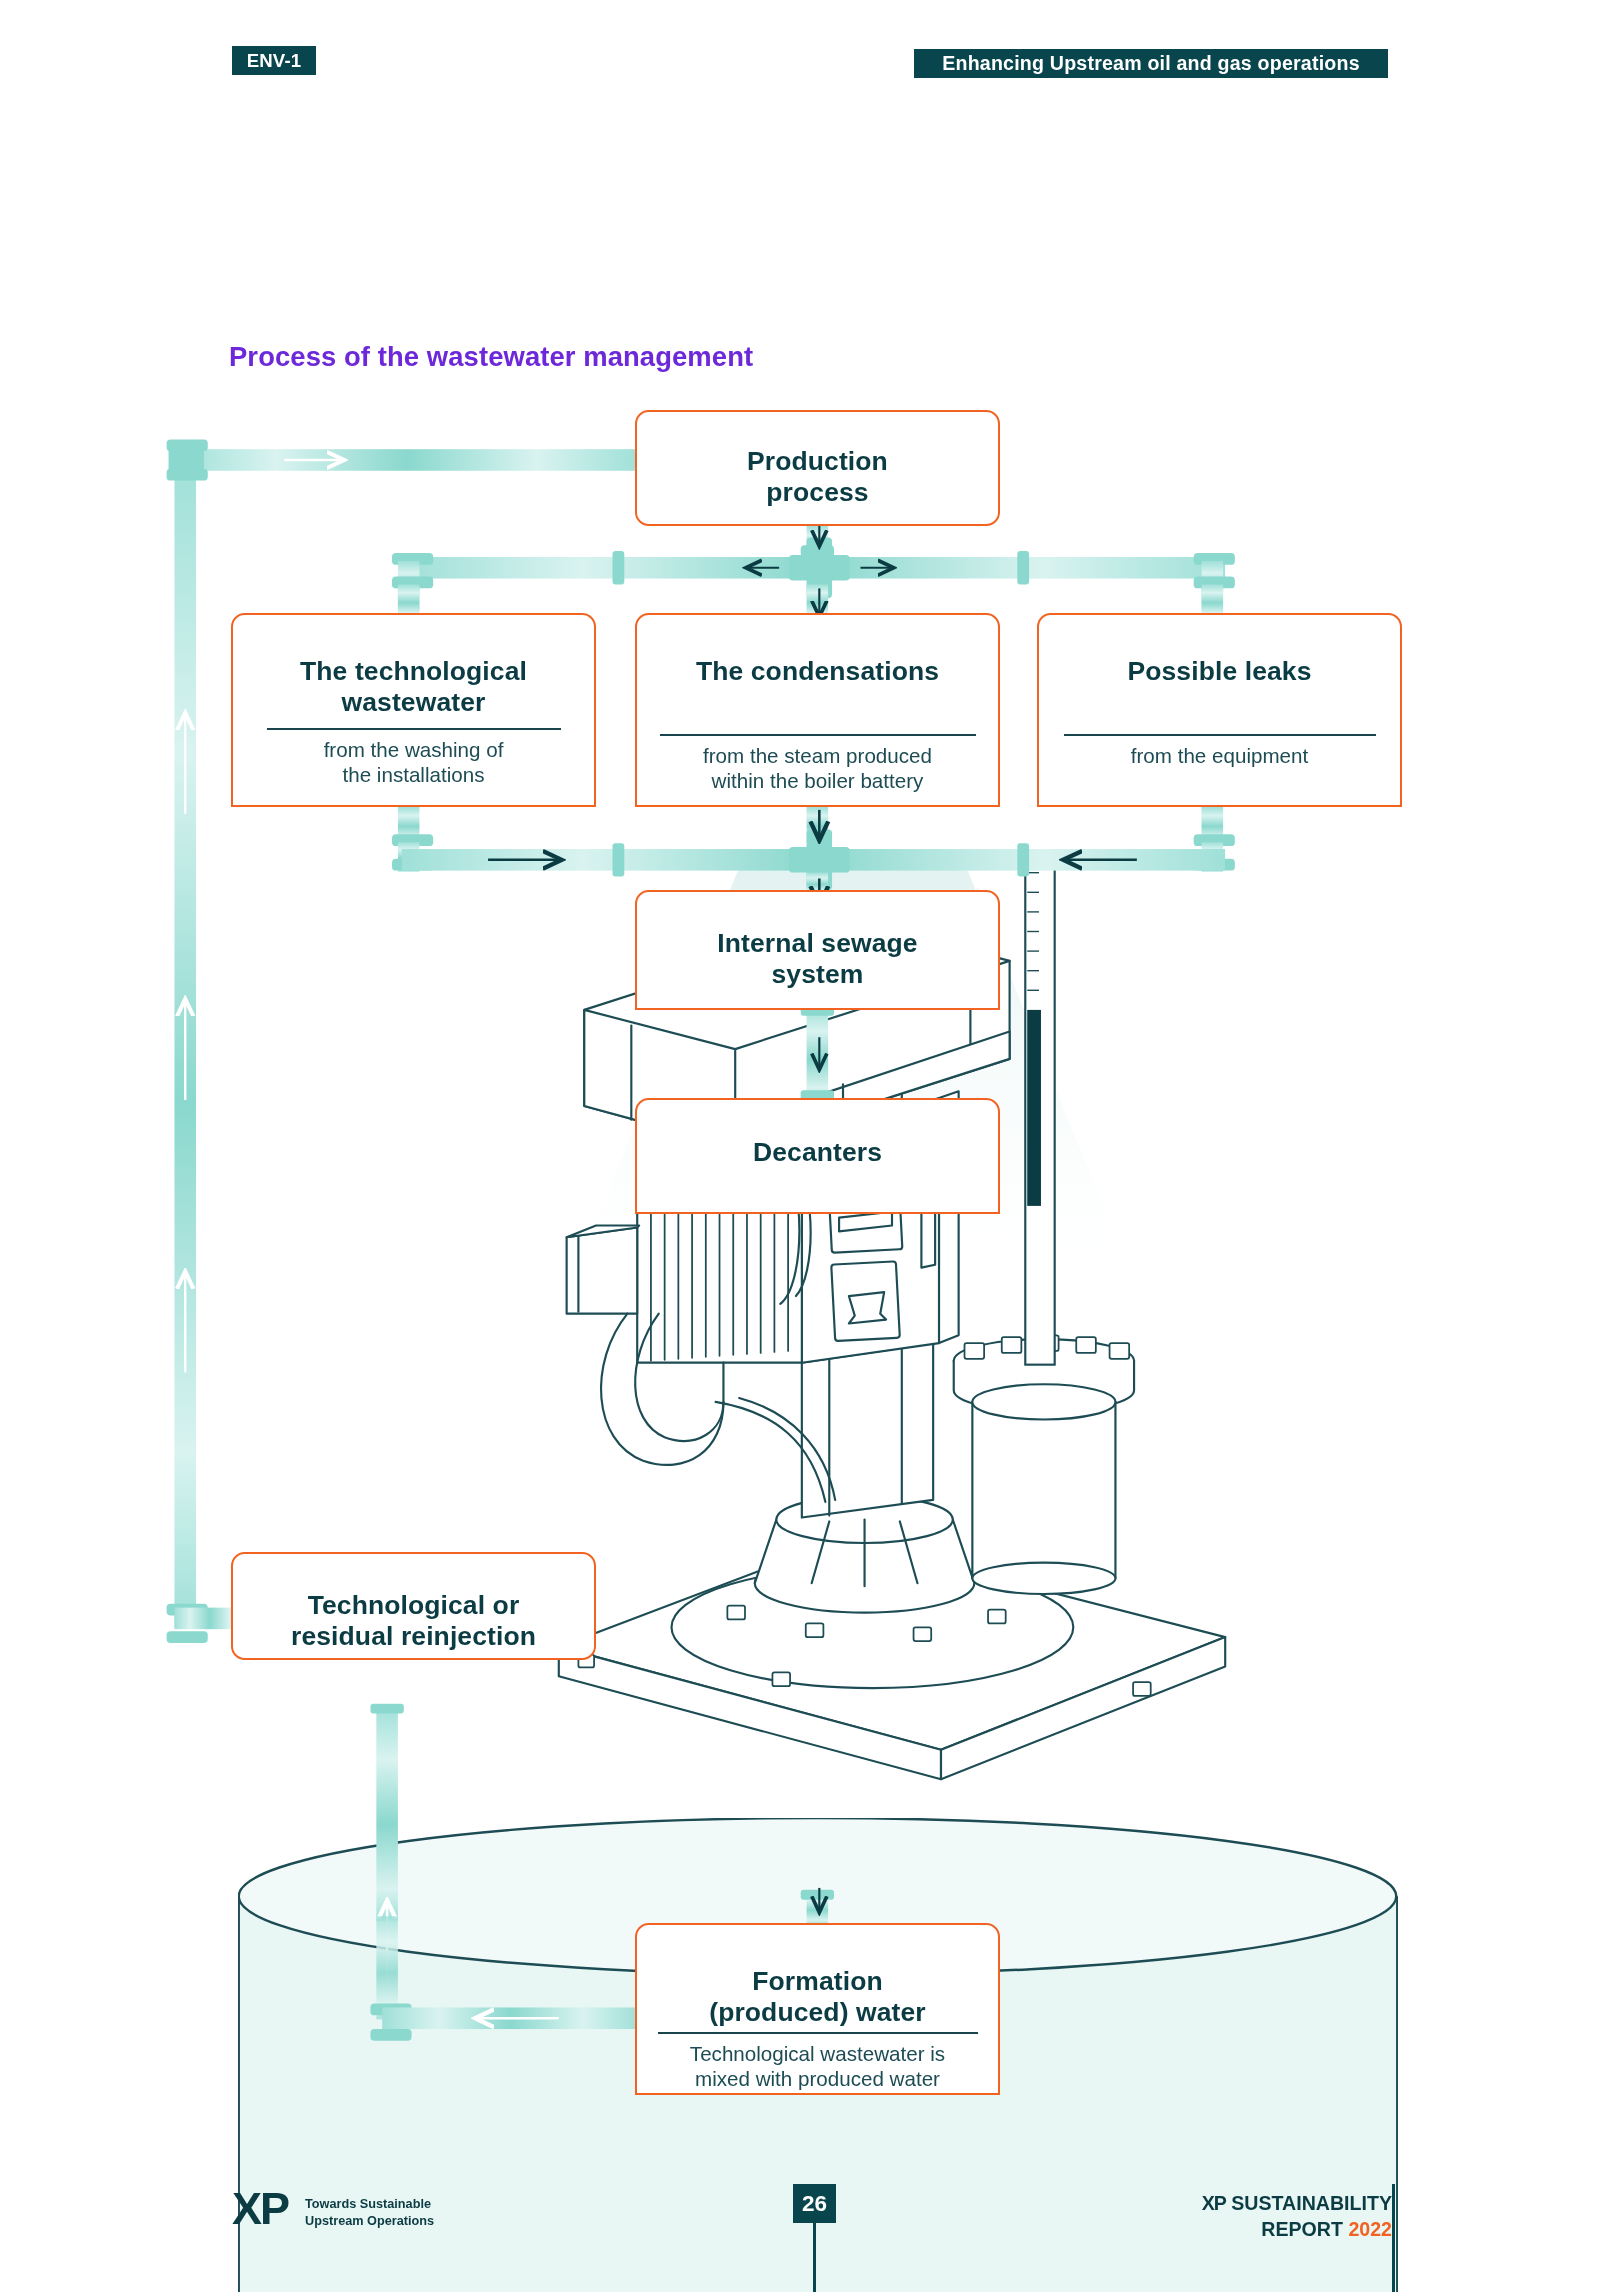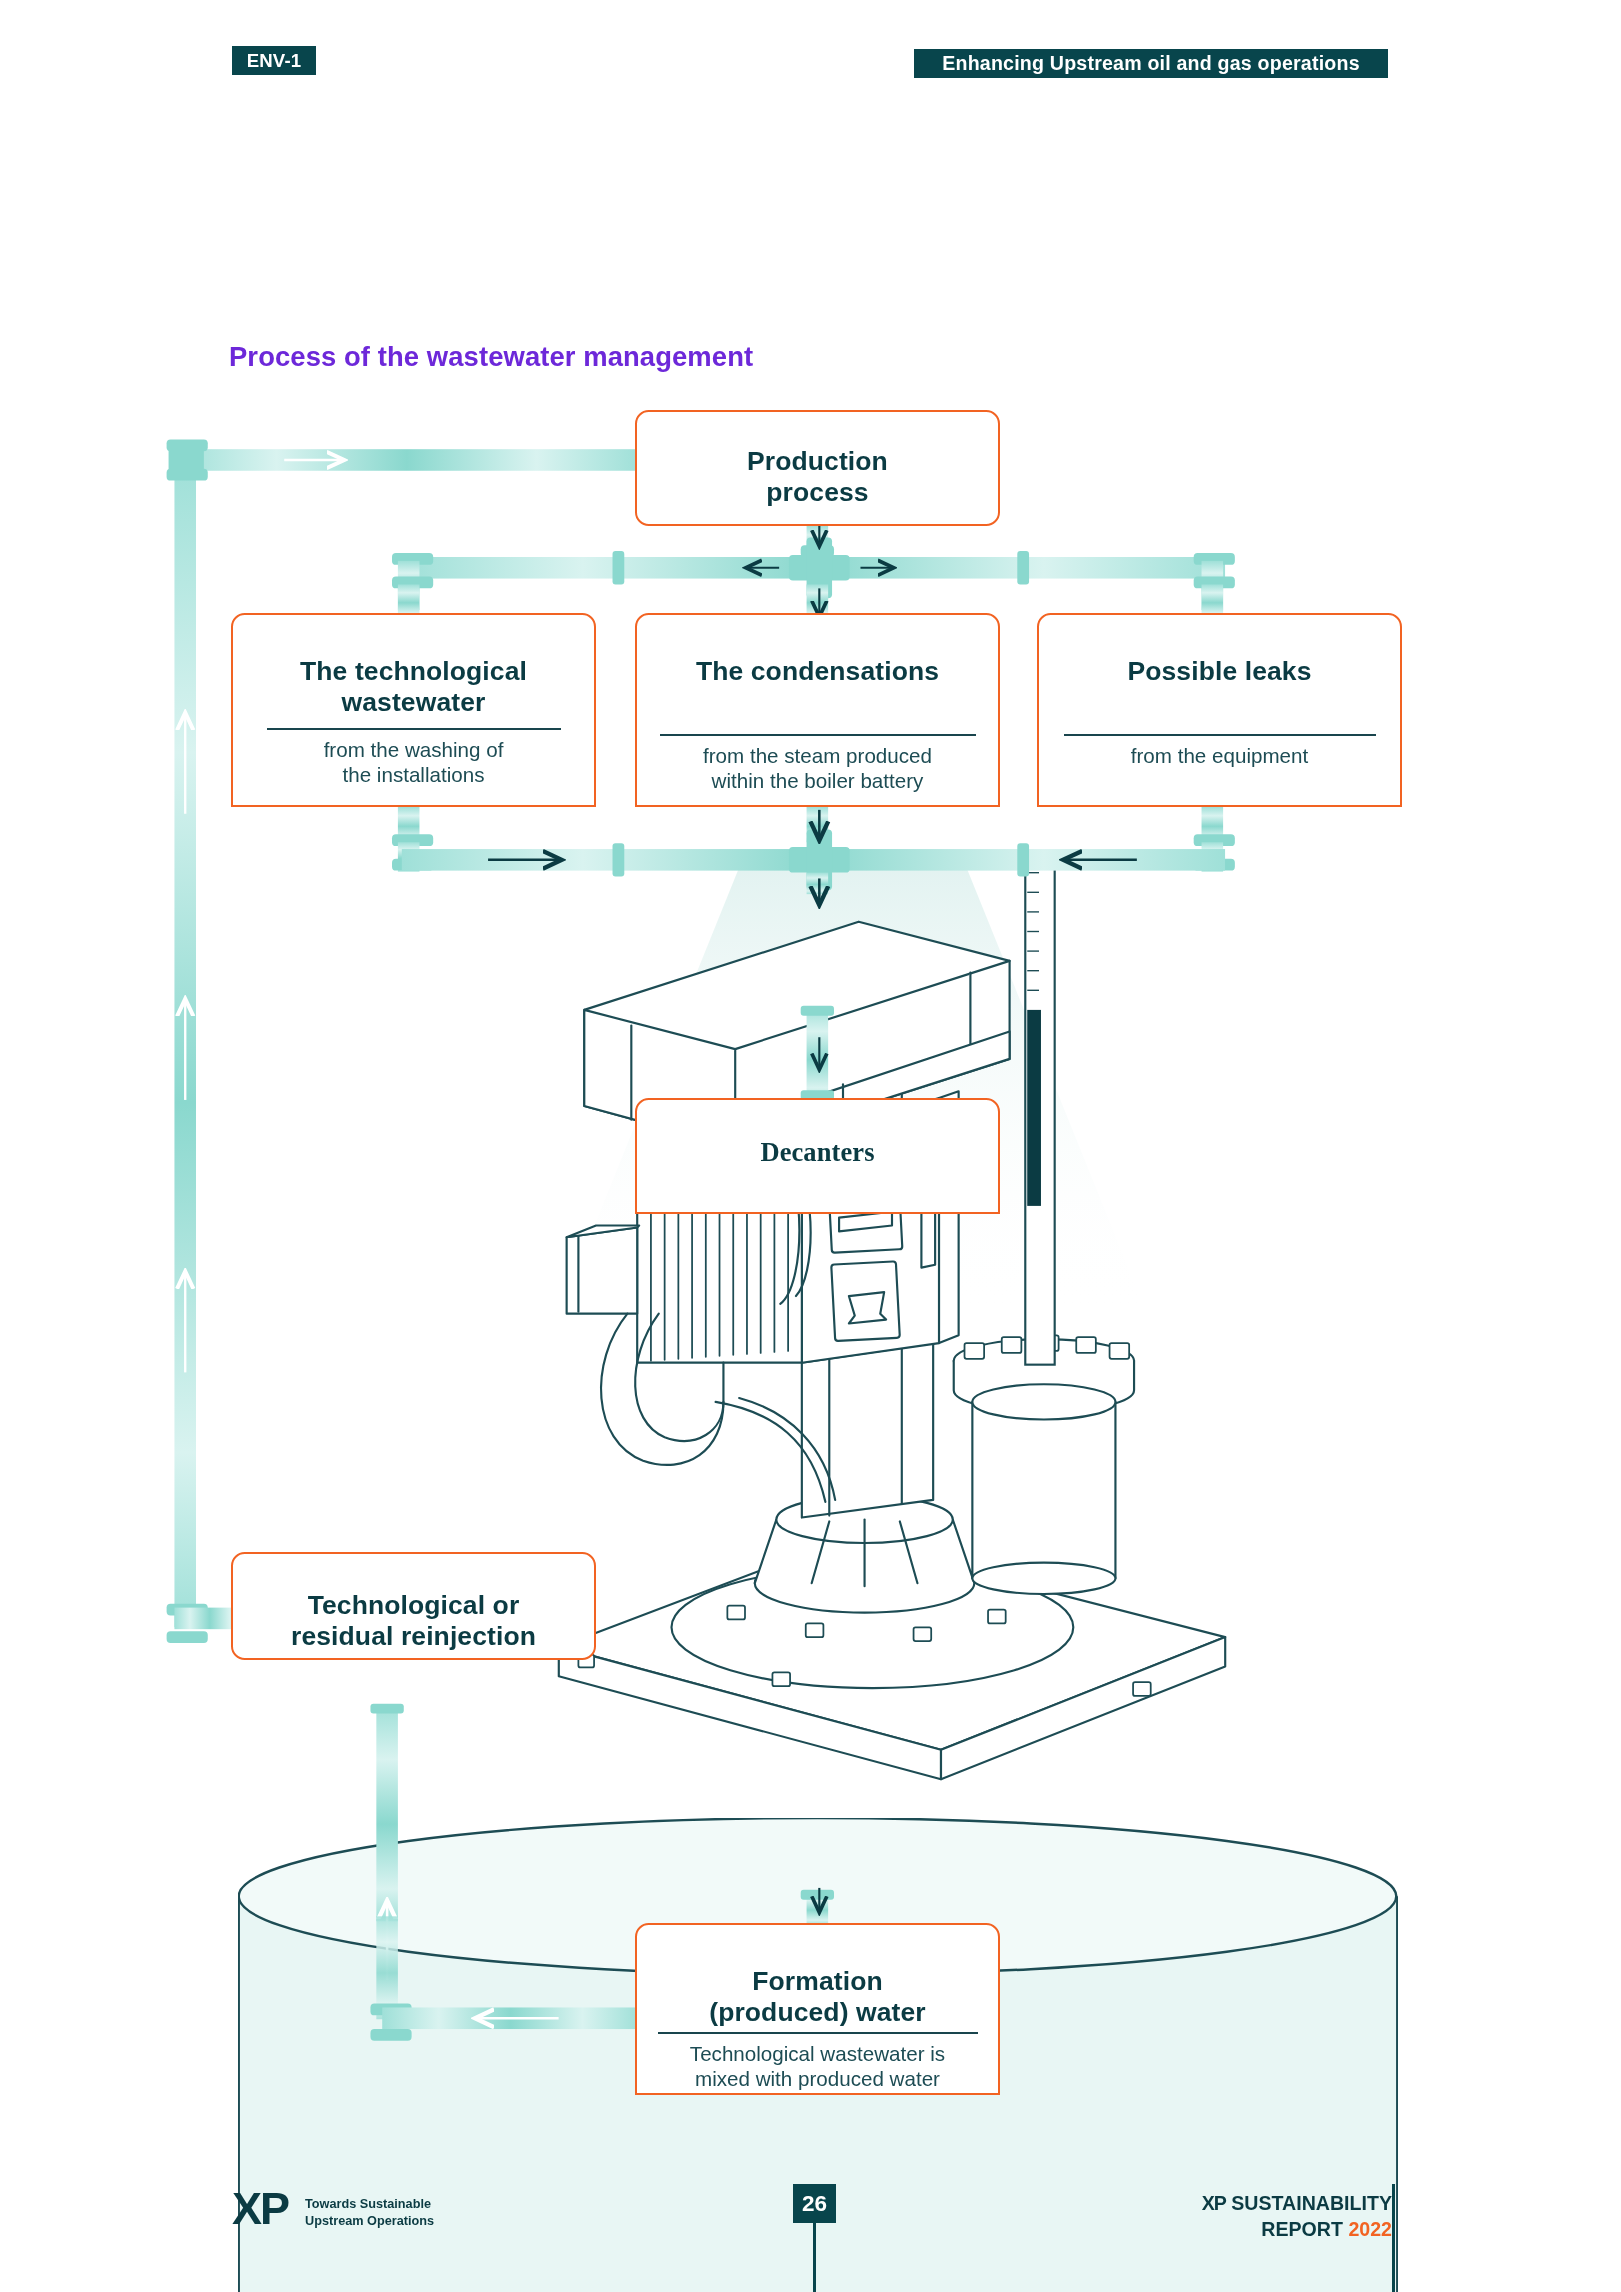--- a/index.html
+++ b/index.html
@@ -59,21 +59,21 @@
 
   #n-production{left:635px;top:410px;width:365px;height:116px;justify-content:center;padding-top:0;}
   #n-tech{left:231px;top:613px;width:365px;height:194px;}
   #n-cond{left:635px;top:613px;width:365px;height:194px;}
   #n-leak{left:1037px;top:613px;width:365px;height:194px;}
   #n-sewage{left:635px;top:890px;width:365px;height:120px;justify-content:center;padding-top:0;}
   #n-decant{left:635px;top:1098px;width:365px;height:116px;}
   #n-reinject{left:231px;top:1552px;width:365px;height:108px;justify-content:center;padding-top:12px;}
   #n-formation{left:635px;top:1923px;width:365px;height:172px;}
 
-  #n-decant .ttl{margin-top:13.7px;font-family:Liberation Serif, serif;}
+  #n-decant .ttl{margin-top:13.7px;}
 
   
   #n-tech .rule{width:294px;}
   #n-cond .rule{width:316px;}
   #n-leak .rule{width:312px;}
   #n-formation .rule{width:320px;margin-top:3.9px;}
   #logo-xp{
     position:absolute;left:232px;top:2186px;
     font-size:45px;font-weight:bold;color:#0b3b43;letter-spacing:-2px;line-height:1;
   }
@@ -439,20 +439,24 @@
     <div class="sub">from the steam produced
 within the boiler battery</div>
   </div>
 
   <div class="node round-top" id="n-leak">
     <div class="ttl">Possible leaks</div>
     <div class="rule" style="margin-top:47px;"></div>
     <div class="sub">from the equipment</div>
   </div>
 
+  <div class="node round-top" id="n-sewage">
+    <div class="ttl">Internal sewage
+system</div>
+  </div>
 
   <div class="node round-top" id="n-decant">
     <div class="ttl">Decanters</div>
   </div>
 
   <div class="node round-all" id="n-reinject">
     <div class="ttl">Technological or
 residual reinjection</div>
   </div>
 

